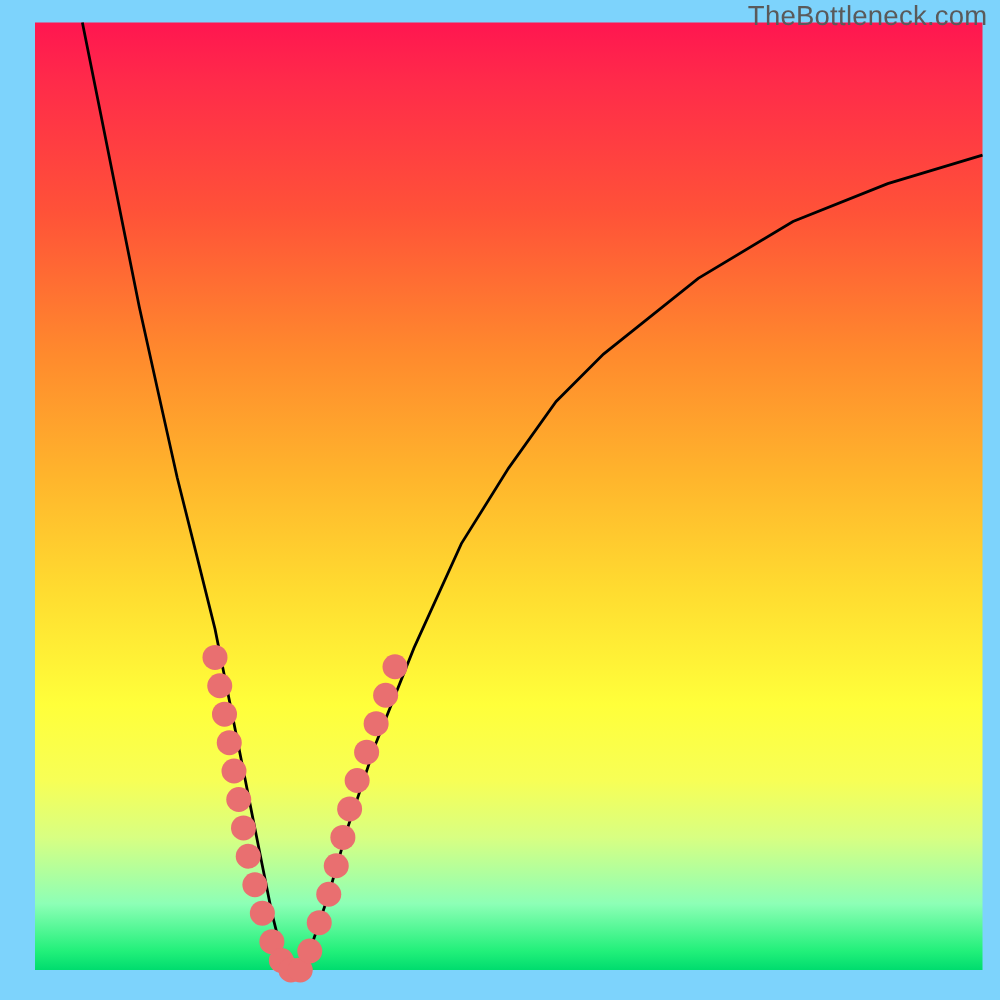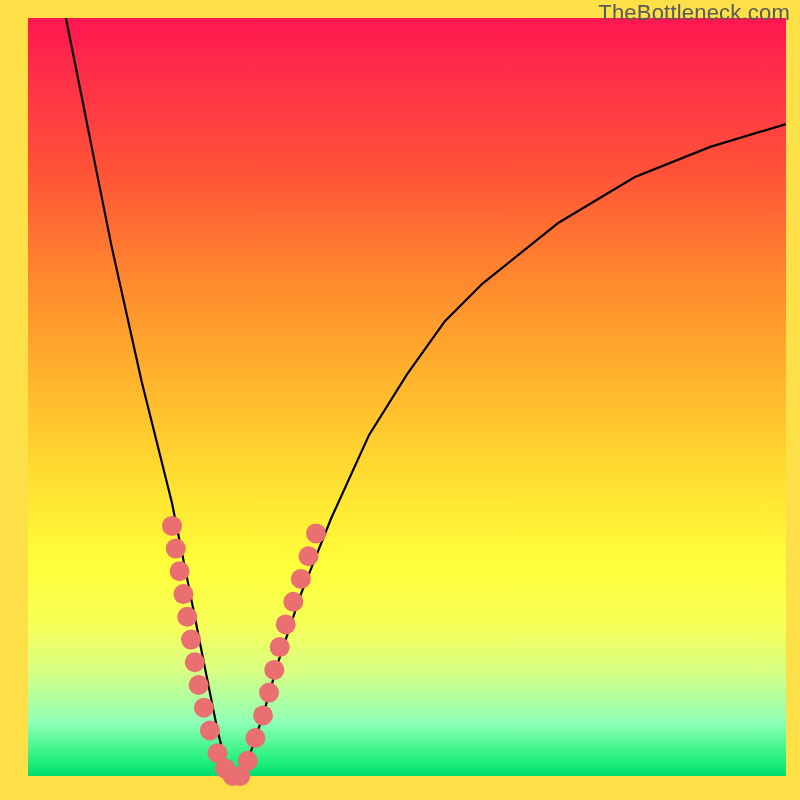--- a/index.html
+++ b/index.html
@@ -10,21 +10,21 @@
     overflow: hidden;
     background: #000;
     font-family: Arial, Helvetica, sans-serif;
   }
   .frame {
     position: absolute;
     top: 0;
     left: 0;
     width: 800px;
     height: 800px;
-    background: #fde047;
+    background: #7dd3fc;
   }
   .plot {
     position: absolute;
     top: 18px;
     left: 28px;
     width: 758px;
     height: 758px;
     
     background: linear-gradient(to bottom,
       #ff1650 0%,

